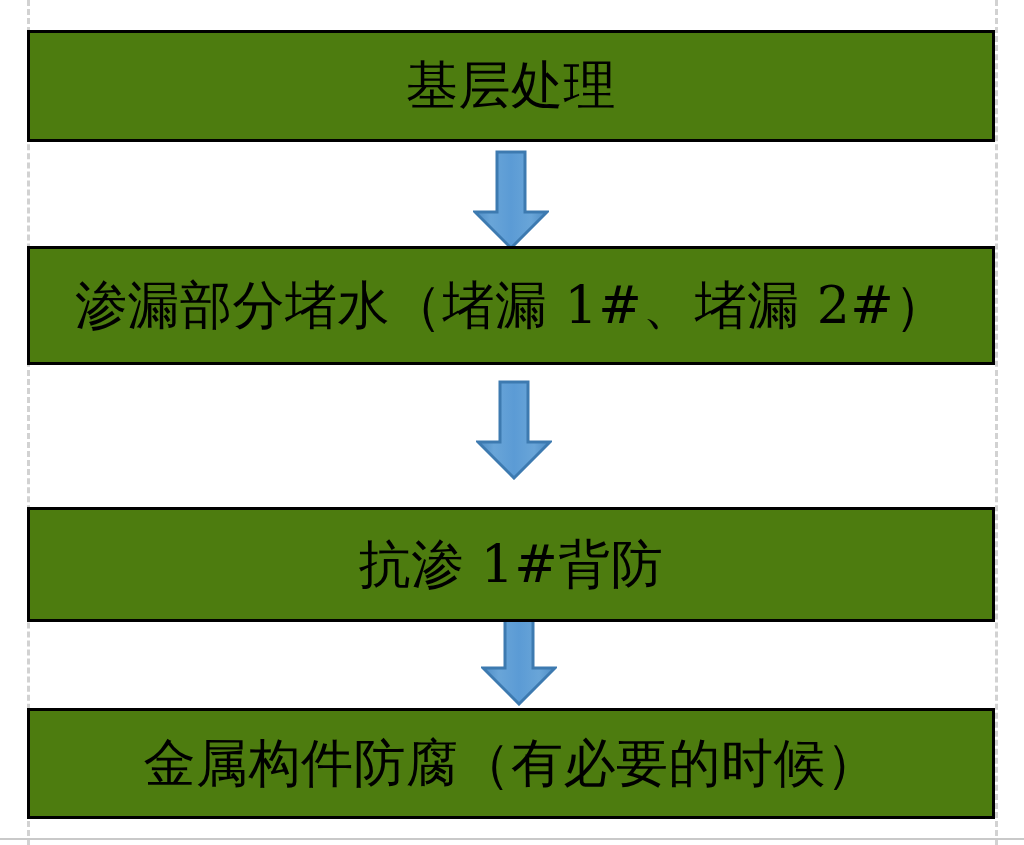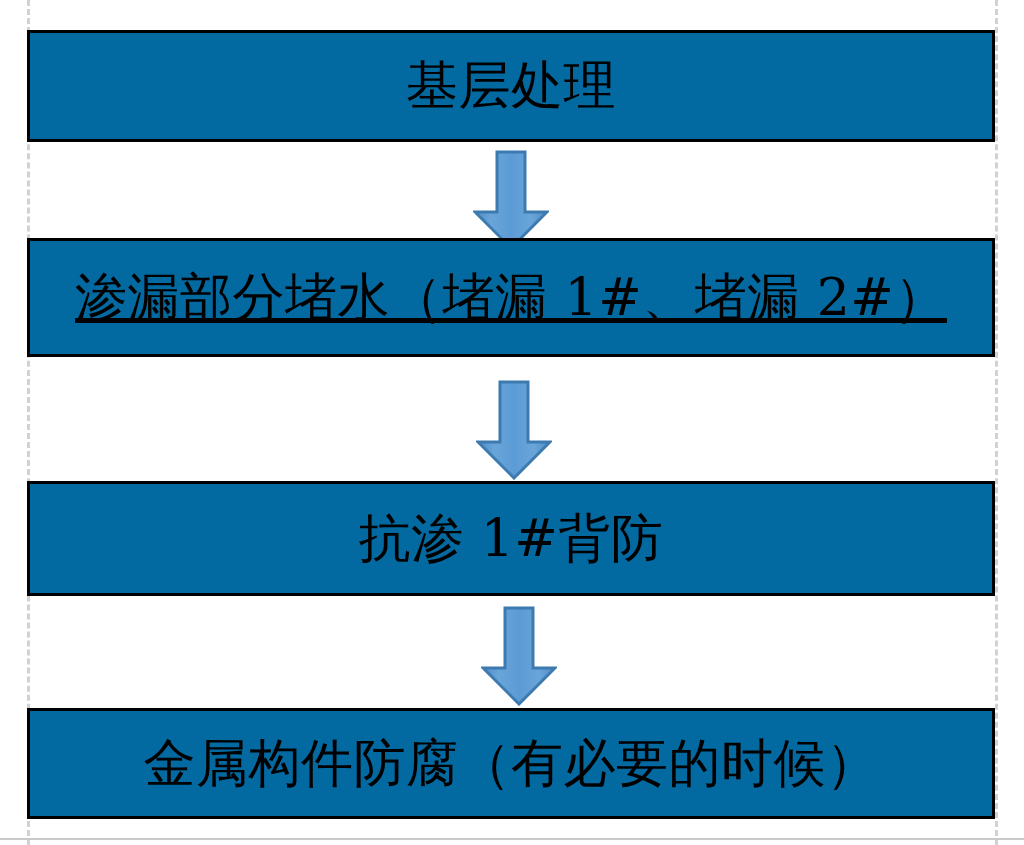--- a/index.html
+++ b/index.html
@@ -46,37 +46,37 @@
     z-index: 1;
   }
 
   
   .flow-box {
     position: absolute;
     left: 27px;
     width: 968px;
     box-sizing: border-box;
     border: 3px solid #000000;
-    background: #0369a1;
+    background: #4d7c0f;
     display: flex;
     align-items: center;
     justify-content: center;
     z-index: 3;
   }
   .flow-box .box-label {
     font-size: 52px;
     line-height: 1.1;
     color: #000000;
     white-space: nowrap;
     letter-spacing: 0.5px;
   }
 
   #box-1 { top: 30px;  height: 112px; }
-  #box-2 { top: 238px; height: 119px; text-decoration: underline; }
-  #box-3 { top: 481px; height: 115px; }
+  #box-2 { top: 246px; height: 119px; }
+  #box-3 { top: 507px; height: 115px; }
   #box-4 { top: 708px; height: 111px; font-family: Liberation Serif, serif; }
 
   
   .arrow {
     position: absolute;
     z-index: 2;
   }
   #arrow-1 { left: 473px; top: 150px; width: 76px; height: 100px; }
   #arrow-2 { left: 476px; top: 380px; width: 76px; height: 100px; }
   #arrow-3 { left: 481px; top: 606px; width: 76px; height: 100px; }

